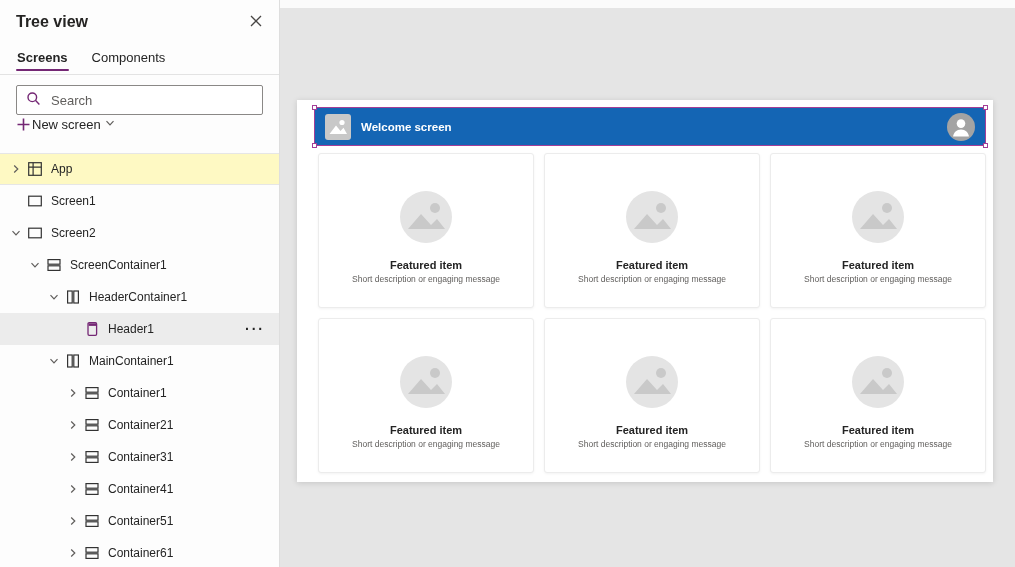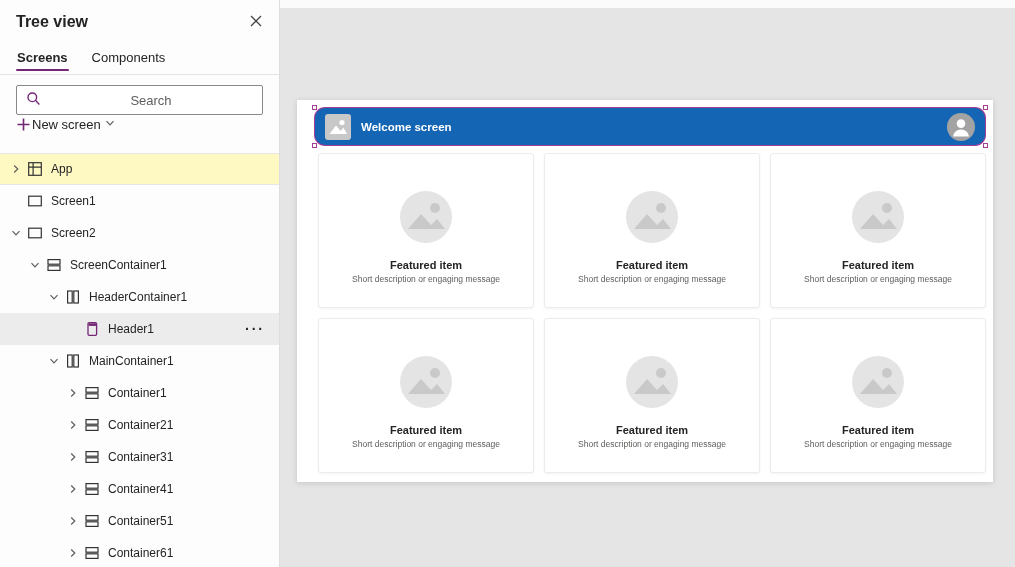--- a/index.html
+++ b/index.html
@@ -16,21 +16,21 @@
   }
   .panel-header { display:flex; align-items:center; height:44px; padding:0 12px 0 16px; }
   .panel-title { flex:1; font-size:16px; font-weight:700; color:#252423; }
   .close-btn { background:none; border:none; padding:4px; cursor:pointer; display:flex; }
   .tabs { display:flex; gap:22px; padding:0 16px; border-bottom:1px solid #e3e3e3; }
   .tab { position:relative; font-size:13px; color:#242424; padding:6px 1px 9px; cursor:pointer; }
   .tab.active { font-weight:700; }
   .tab.active::after { content:""; position:absolute; left:0; right:0; bottom:3px; height:2.5px; background:#742774; border-radius:2px; }
   .search-wrap { padding:10px 16px 0 16px; }
   .search-box { display:flex; align-items:center; height:30px; background:#fff; border:1px solid #8a8886; border-radius:2px; padding:0 9px; }
-  .search-box input { flex:1; border:none; outline:none; background:transparent; font-size:13px; margin-left:8px; font-family:inherit; color:#0c4a6e;text-align:center; }
+  .search-box input { flex:1; border:none; outline:none; background:transparent; font-size:13px; margin-left:8px; font-family:inherit; color:#0c4a6e; }
   .search-box input::placeholder { color:#605e5c; }
   .new-screen { display:flex; gap:1px; height:34px; padding:0 16px; margin-top:2px; cursor:pointer; }
   .new-screen-label { font-size:13px; color:#242424; }
   .new-screen .chev-down { margin-left:2px; display:flex; }
   
   .tree { margin-top:2px; }
   .trow { display:flex; align-items:center; height:32px; font-size:12px; cursor:pointer; }
   .trow .chev { width:16px; height:16px; flex:none; display:flex; align-items:center; justify-content:center; }
   .trow .ticon { width:17px; height:17px; flex:none; margin-left:2px; display:flex; align-items:center; justify-content:center; }
   .trow .tlabel { margin-left:8px; white-space:nowrap; }
@@ -38,21 +38,21 @@
   .trow.app-row { background:#fef9c3; border-top:1px solid #e6e6e6; border-bottom:1px solid #e6e6e6; }
   .trow.selected { background:#ececec; }
   .more { margin-left:auto; padding-right:14px; font-size:14px; font-weight:700; letter-spacing:2px; color:#242424; line-height:10px; }
   
   .canvas { position:absolute; left:280px; top:0; width:735px; height:567px; background:#e5e5e5; }
   .canvas-topstrip { height:8px; background:#fbfbfb; }
   .artboard { position:absolute; left:17px; top:100px; width:696px; height:382px; background:#fff; box-shadow:0 1px 6px rgba(0,0,0,.14); }
   .app-header {
     position:absolute; left:18px; top:8px; width:670px; height:37px;
     background:#1465b4; display:flex; align-items:center; padding:12px 10px;
-    box-shadow:0 0 0 1px #a33e97; border-radius:10px; cursor:pointer;
+    box-shadow:0 0 0 1px #a33e97; border-radius:1px; cursor:pointer;
   }
   .handle { position:absolute; width:5px; height:5px; background:#fff; border:1px solid #a33e97; }
   .h-tl{left:-3px;top:-3px} .h-tr{right:-3px;top:-3px} .h-bl{left:-3px;bottom:-3px} .h-br{right:-3px;bottom:-3px}
   .hdr-img { width:26px; height:26px; border-radius:3px; background:#c8c8c8; display:flex; align-items:center; justify-content:center; flex:none; }
   .hdr-title { margin-left:10px; color:#fff; font-size:11.5px; font-weight:700; }
   .hdr-person { margin-left:auto; width:28px; height:28px; display:flex; }
   .cards {
     position:absolute; left:21px; top:53px; width:668px; height:320px;
     display:grid; grid-template-columns:repeat(3,1fr); grid-template-rows:repeat(2,1fr); gap:10px;
   }

